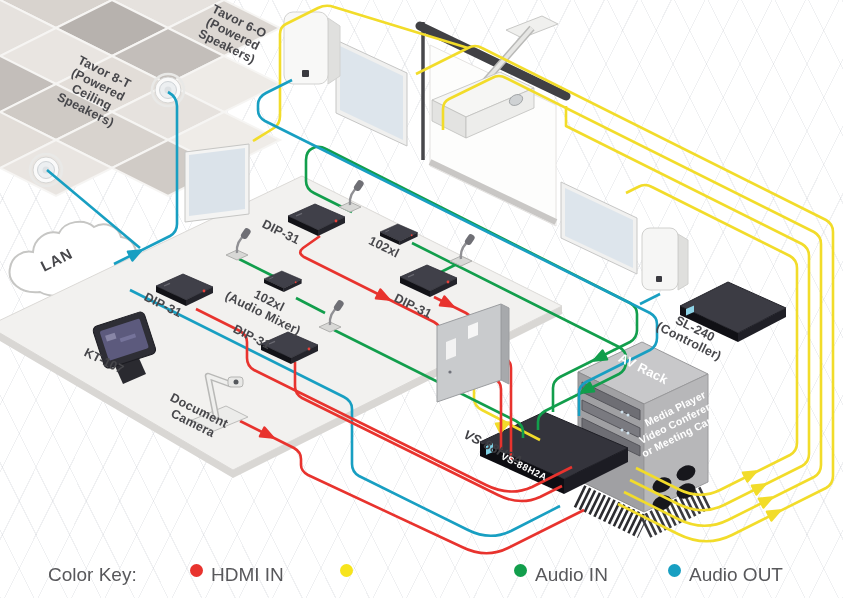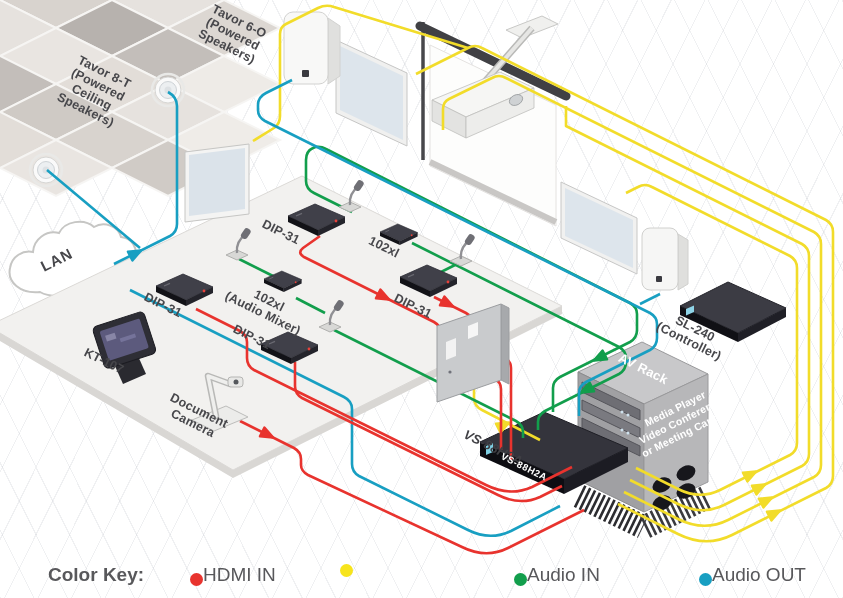--- a/index.html
+++ b/index.html
@@ -14,22 +14,22 @@
   #scene{position:absolute;left:0;top:0;}
   .lbl{
     position:absolute;font-weight:700;font-size:12.5px;color:#47474b;
     text-align:center;white-space:pre-line;line-height:1.12;letter-spacing:.2px;
   }
   .rot27{transform:rotate(26.5deg);}
   .rotm27{transform:rotate(-26.5deg);}
   .white{color:#ffffff;}
   .italic{font-style:italic;}
   .key-row{position:absolute;left:0;top:560px;width:843px;height:32px;}
-  .key-title{position:absolute;font-size:19px;color:#58585b;font-weight:700;}
-  .key-item{position:absolute;display:flex;align-items:flex-end;}
+  .key-title{position:absolute;font-size:19px;color:#58585b;font-weight:400;}
+  .key-item{position:absolute;display:flex;align-items:flex-start;gap:8px;}
   .key-item .dot{width:13px;height:13px;border-radius:50%;display:inline-block;flex:none;}
   .key-item .kl{font-size:19px;color:#58585b;}
 </style>
 </head>
 <body>
 
 <div id="stage">
 
 <svg id="scene" width="843" height="598" viewBox="0 0 843 598">
   <defs>
@@ -282,18 +282,18 @@
       <span class="dot" style="background: rgb(232, 51, 46);"></span>
       <span class="kl">HDMI IN</span>
     </span>
     <span class="key-item" style="left:340px;top:4px;">
       <span class="dot" style="background: rgb(247, 228, 28);"></span>
     </span>
     <span class="key-item" style="left:514px;top:4px;">
       <span class="dot" style="background: rgb(18, 158, 76);"></span>
       <span class="kl">Audio IN</span>
     </span>
-    <span class="key-item" style="left:699px;top:4px;">
+    <span class="key-item" style="left:668px;top:4px;">
       <span class="dot" style="background: rgb(24, 159, 194);"></span>
       <span class="kl">Audio OUT</span>
     </span>
   </div>
 </div>
 
 </body></html>

